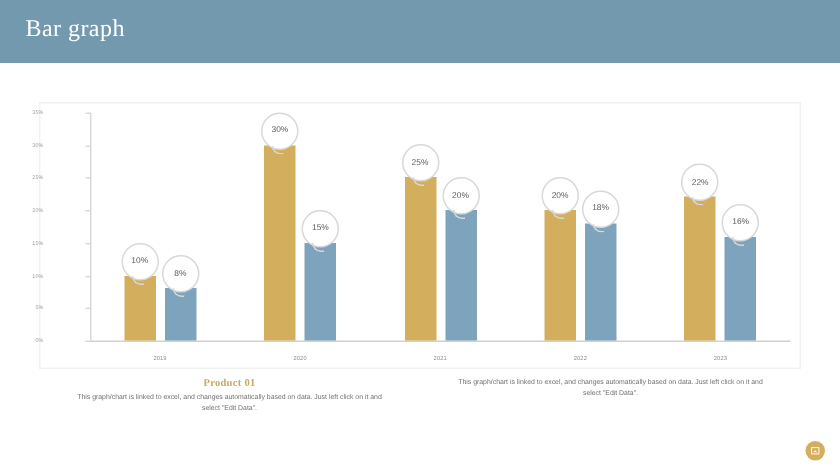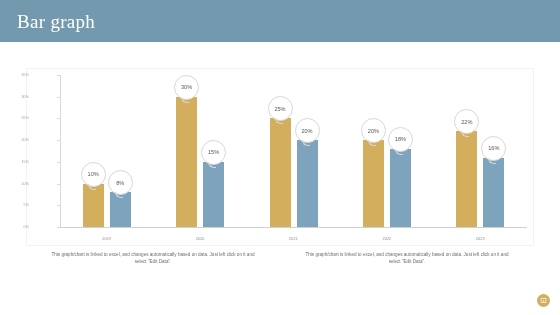--- a/index.html
+++ b/index.html
@@ -12,21 +12,21 @@
   }
 
   
   .header{
     position:absolute;left:0;top:0;width:560px;height:42px;
     background:#7399ae;
   }
   .header-title{
     position:absolute;left:17px;top:11px;
     font-family:"Liberation Serif", serif;
-    font-size:19px;color:#ffffff;letter-spacing:.3px;
+    font-size:16px;color:#ffffff;letter-spacing:.3px;
     white-space:nowrap;
   }
 
   
   .chart-panel{
     position:absolute;left:26px;top:68px;
     width:508px;height:178px;
     background:#ffffff;
     border:1px solid #f2f2f2;
     box-sizing:border-box;
@@ -180,20 +180,21 @@
         <div class="bar blue" style="height: 69.4857px;"></div>
         <div class="callout" style="left: 25px; top: 60.5143px;">16%<span class="tail"></span></div>
         <div class="xlabel" style="left: -6px;">2023</div>
       </div>
     </div>
 
 </div>
 
 <div class="notes">
   <div class="note-col">
+    <div class="note-title">Product 01</div>
     <div class="note-body">This graph/chart is linked to excel, and changes automatically based on data. Just left click on it and select "Edit Data".</div>
   </div>
   <div class="note-col">
     <div class="note-body">This graph/chart is linked to excel, and changes automatically based on data. Just left click on it and select "Edit Data".</div>
   </div>
 </div>
 
 <div class="corner-badge">
   <svg width="7" height="7" viewBox="0 0 10 10" aria-hidden="true">
     <rect x="1.5" y="2" width="7" height="6" fill="none" stroke="#ffffff" stroke-width="0.9"></rect>

